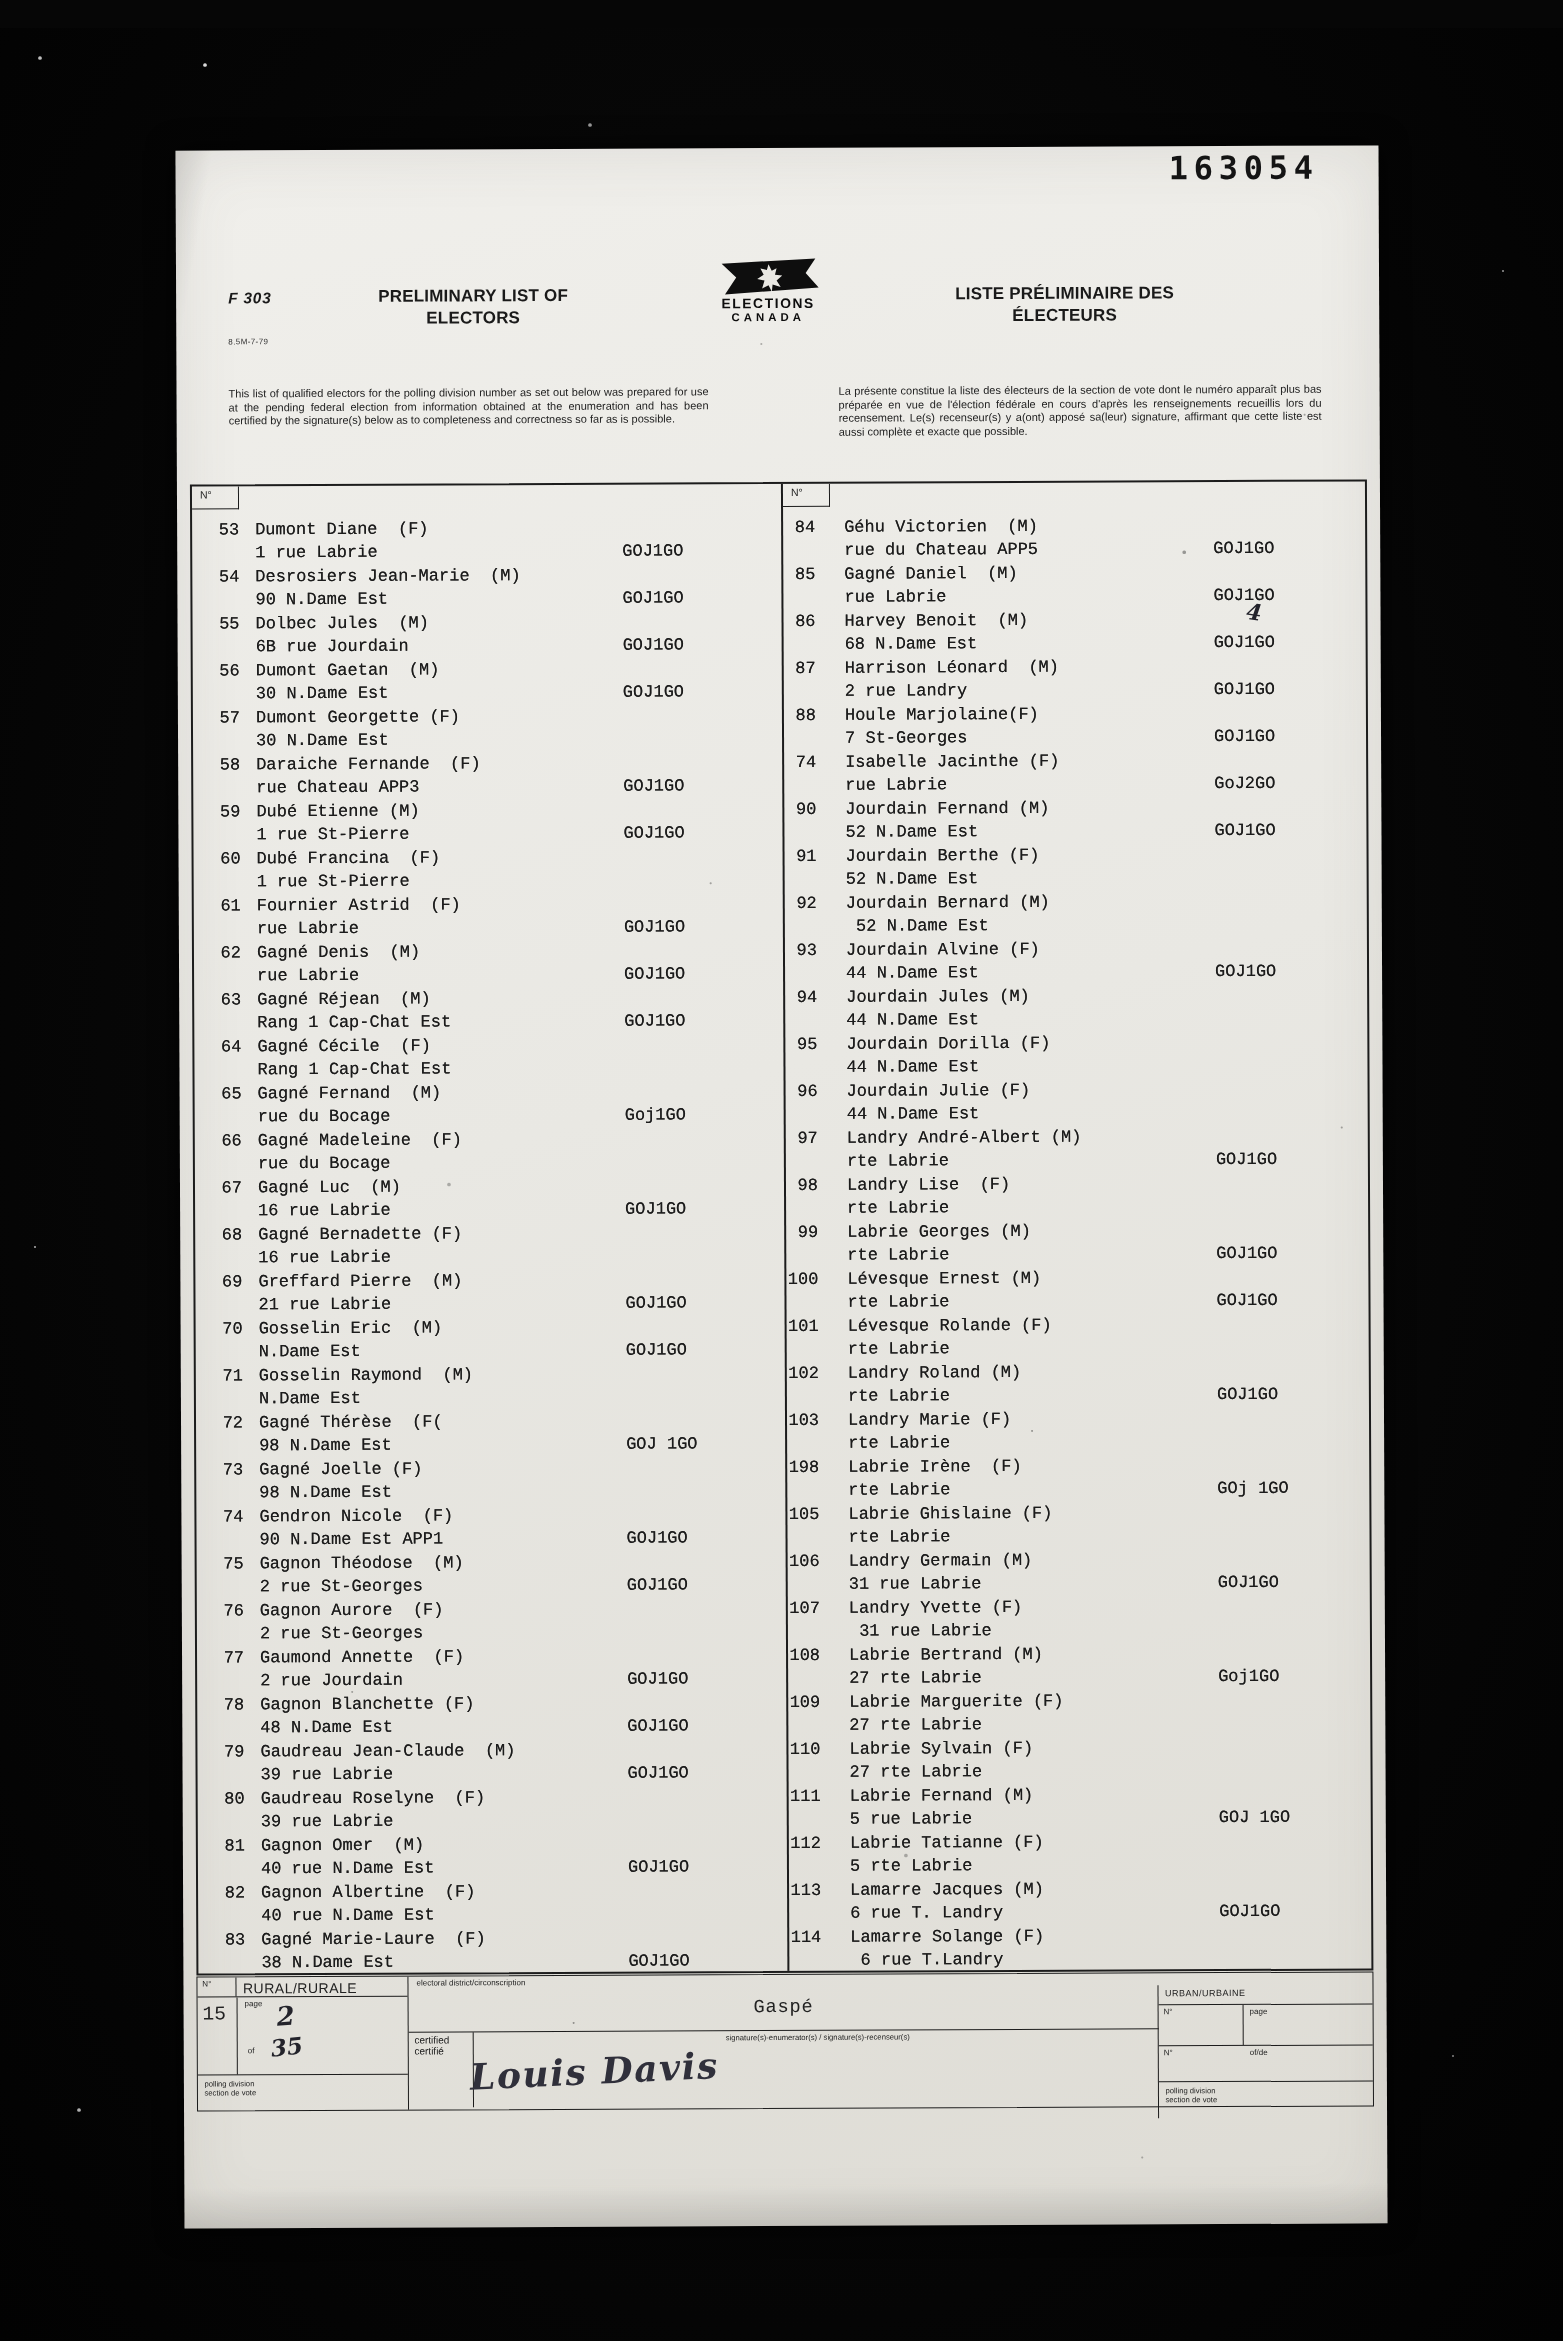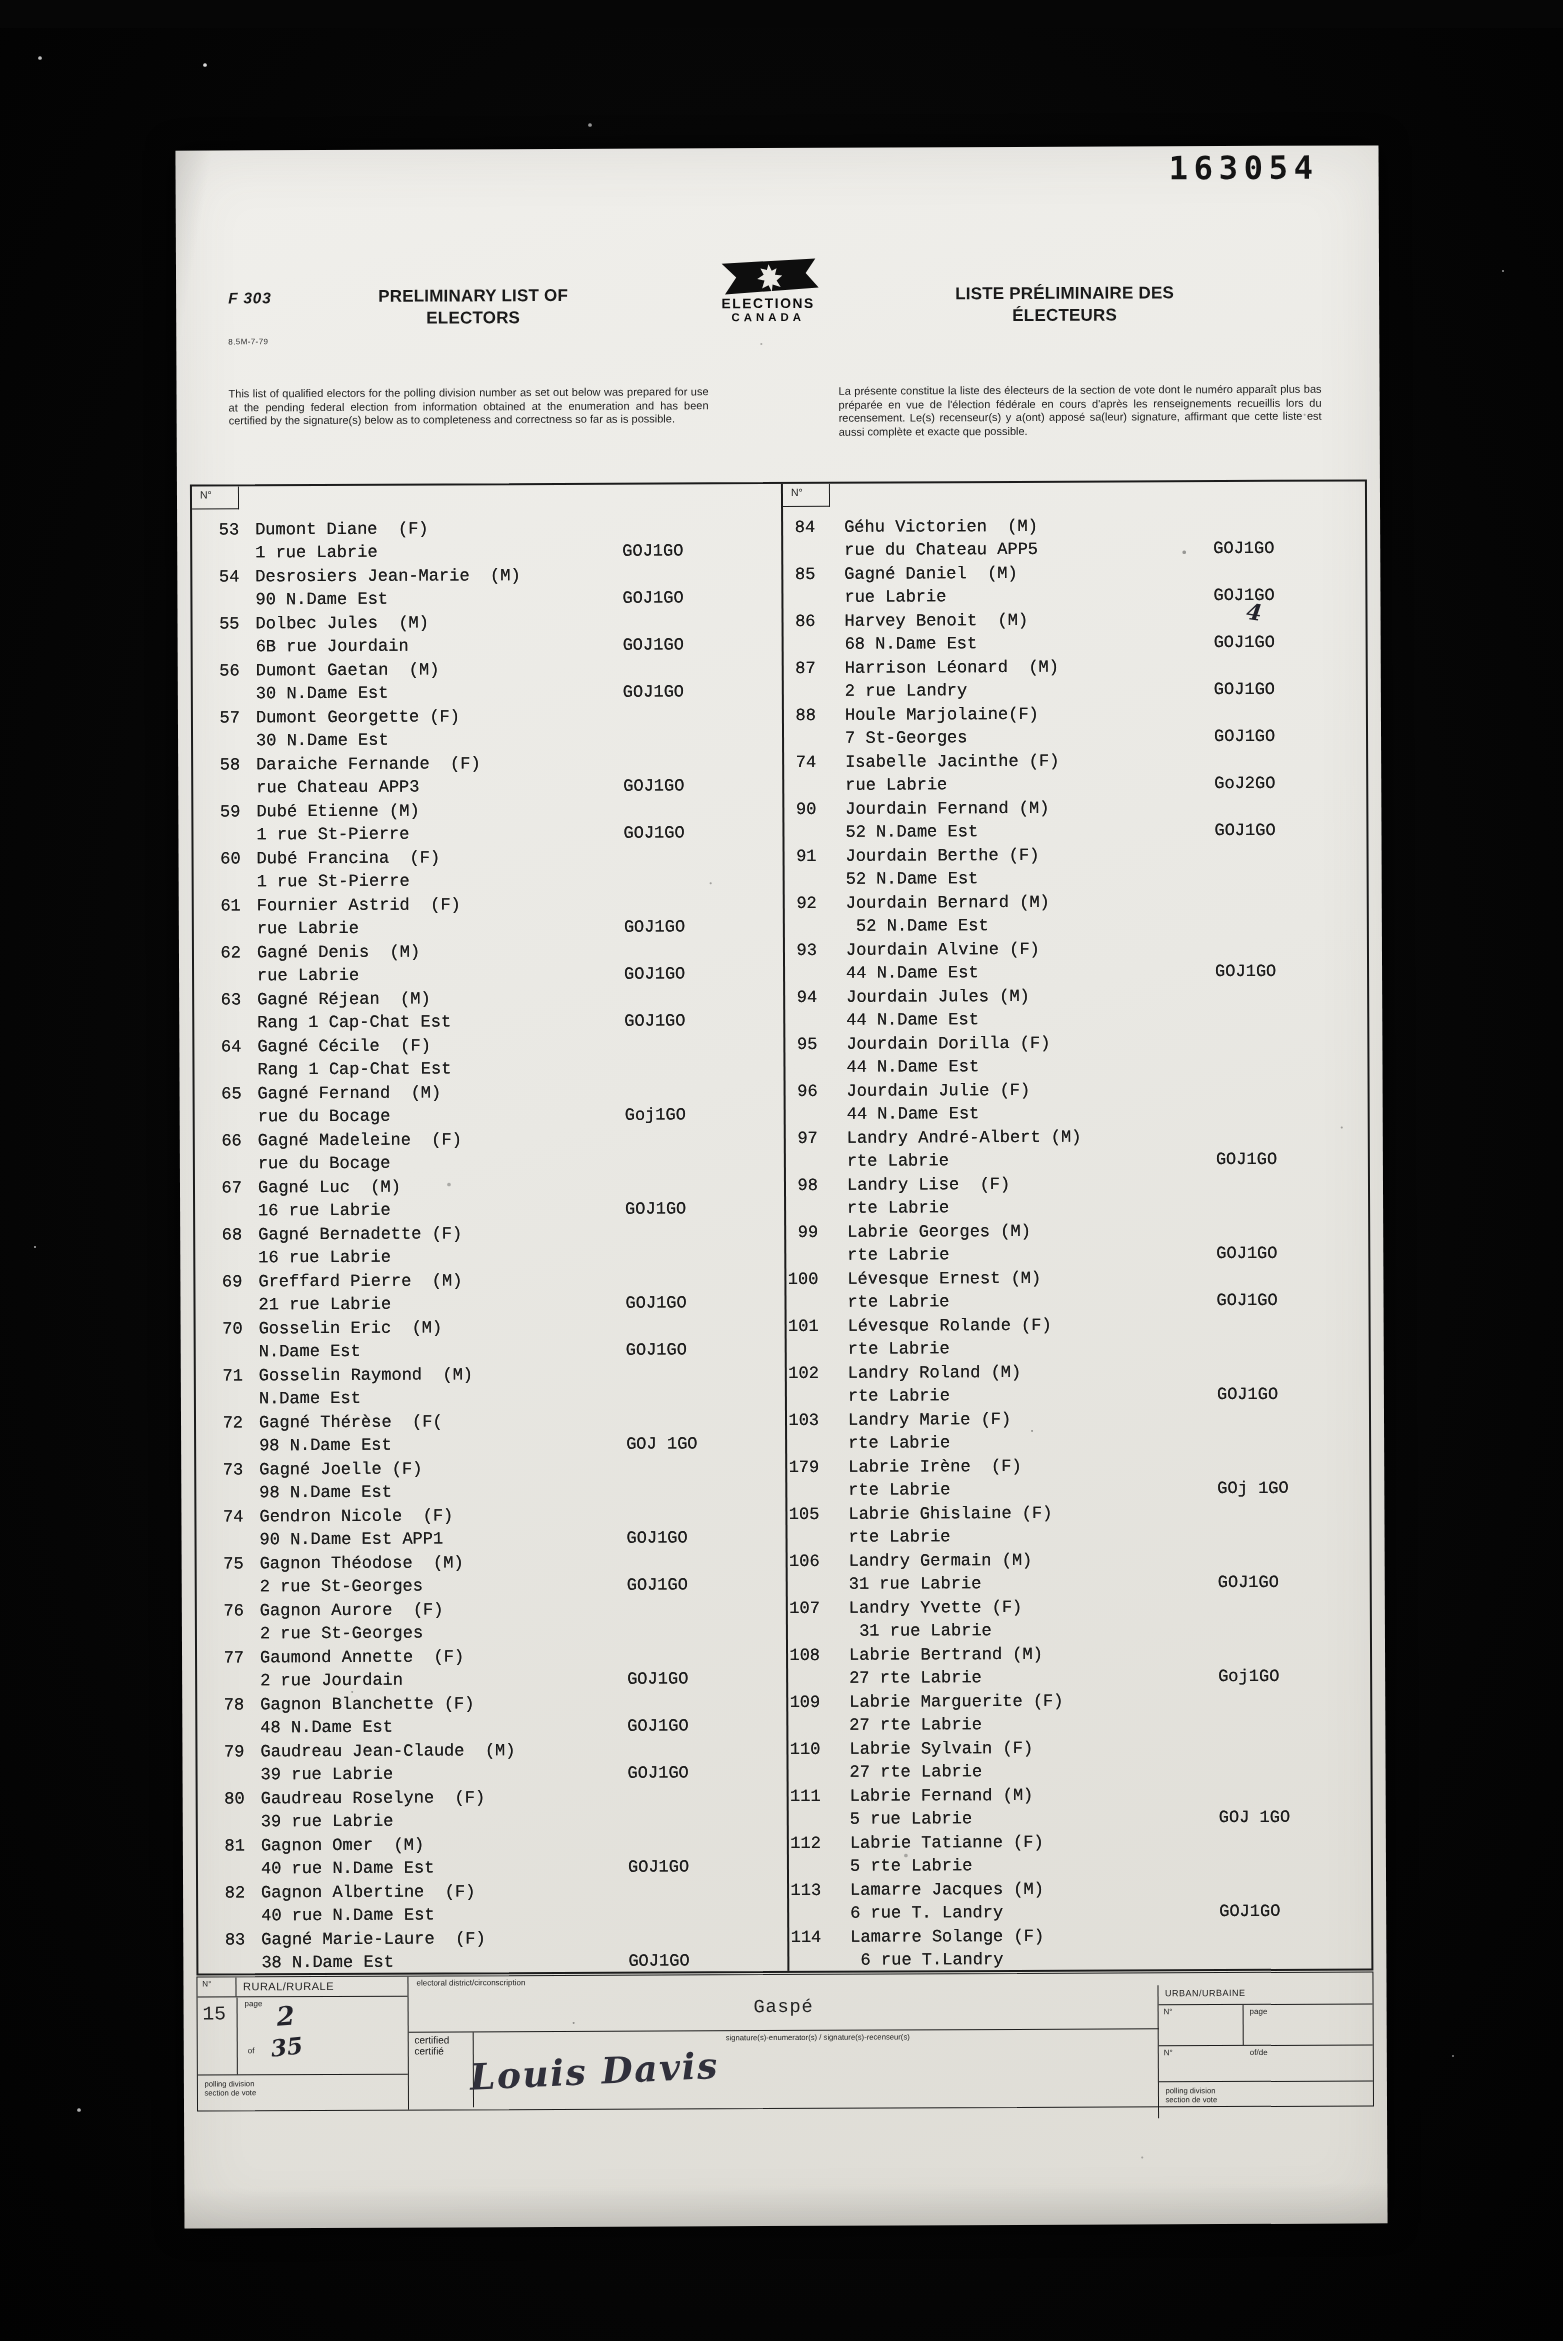--- a/index.html
+++ b/index.html
@@ -84,21 +84,21 @@
   .hand-mark4 { position:absolute; left:1069px; top:453px; font-size:22px; transform:rotate(8deg); }
 
   .footer { position:absolute; left:13px; top:1826px; width:1177px; height:135px;
     border:1.6px solid #1c1c1c; font-size:9px; color:#222; }
   .fo-rural { position:absolute; left:0; top:0; width:211px; height:100%; border-right:1.6px solid #1c1c1c; }
   .fo-mid { position:absolute; left:211px; top:0; width:750px; height:100%; }
   .fo-urban { position:absolute; right:0; top:12px; width:215px; height:100%; border-left:1.6px solid #1c1c1c; }
 
   .r1 { height:19.5px; border-bottom:0.8px solid #1c1c1c; display:flex; }
   .cell-no { width:39px; border-right:0.8px solid #1c1c1c; font-size:8px; padding:2.4px 0 0 4.9px; }
-  .cell-lbl { font-size:11px; padding:3.2px 0 0 6.5px; letter-spacing:0.5px; }
+  .cell-lbl { font-size:14px; padding:3.2px 0 0 6.5px; letter-spacing:0.5px; }
   .r2 { position:relative; height:78px; border-bottom:0.8px solid #1c1c1c; }
   .r2-div { position:absolute; left:39px; top:0; bottom:0; border-left:0.8px solid #1c1c1c; }
   .v15 { position:absolute; left:4.9px; top:6.5px; font-size:19.5px;
     font-family:"Liberation Mono","DejaVu Sans Mono",monospace; }
   .pg-lbl { position:absolute; left:47px; top:2.4px; font-size:8px; }
   .hand-2 { position:absolute; left:79px; top:4.9px; font-size:26px; transform:rotate(-4deg); }
   .of-lbl { position:absolute; left:50px; top:49px; font-size:8px; }
   .hand-35 { position:absolute; left:73px; top:36px; font-size:23px; transform:rotate(-6deg); }
   .r3 { padding:4px 0 0 6.5px; font-size:7.7px; line-height:9.7px; }
 
@@ -369,21 +369,21 @@
             </div>
             <div class="entry">
               <div class="line1"><span class="no">102</span><span class="nm">Landry Roland (M)</span></div>
               <div class="line2"><span class="ad">rte Labrie</span><span class="pc">GOJ1GO</span></div>
             </div>
             <div class="entry">
               <div class="line1"><span class="no">103</span><span class="nm">Landry Marie (F)</span></div>
               <div class="line2"><span class="ad">rte Labrie</span><span class="pc"></span></div>
             </div>
             <div class="entry">
-              <div class="line1"><span class="no">179</span><span class="nm">Labrie Irène  (F)</span></div>
+              <div class="line1"><span class="no">198</span><span class="nm">Labrie Irène  (F)</span></div>
               <div class="line2"><span class="ad">rte Labrie</span><span class="pc">GOj 1GO</span></div>
             </div>
             <div class="entry">
               <div class="line1"><span class="no">105</span><span class="nm">Labrie Ghislaine (F)</span></div>
               <div class="line2"><span class="ad">rte Labrie</span><span class="pc"></span></div>
             </div>
             <div class="entry">
               <div class="line1"><span class="no">106</span><span class="nm">Landry Germain (M)</span></div>
               <div class="line2"><span class="ad">31 rue Labrie</span><span class="pc">GOJ1GO</span></div>
             </div>

